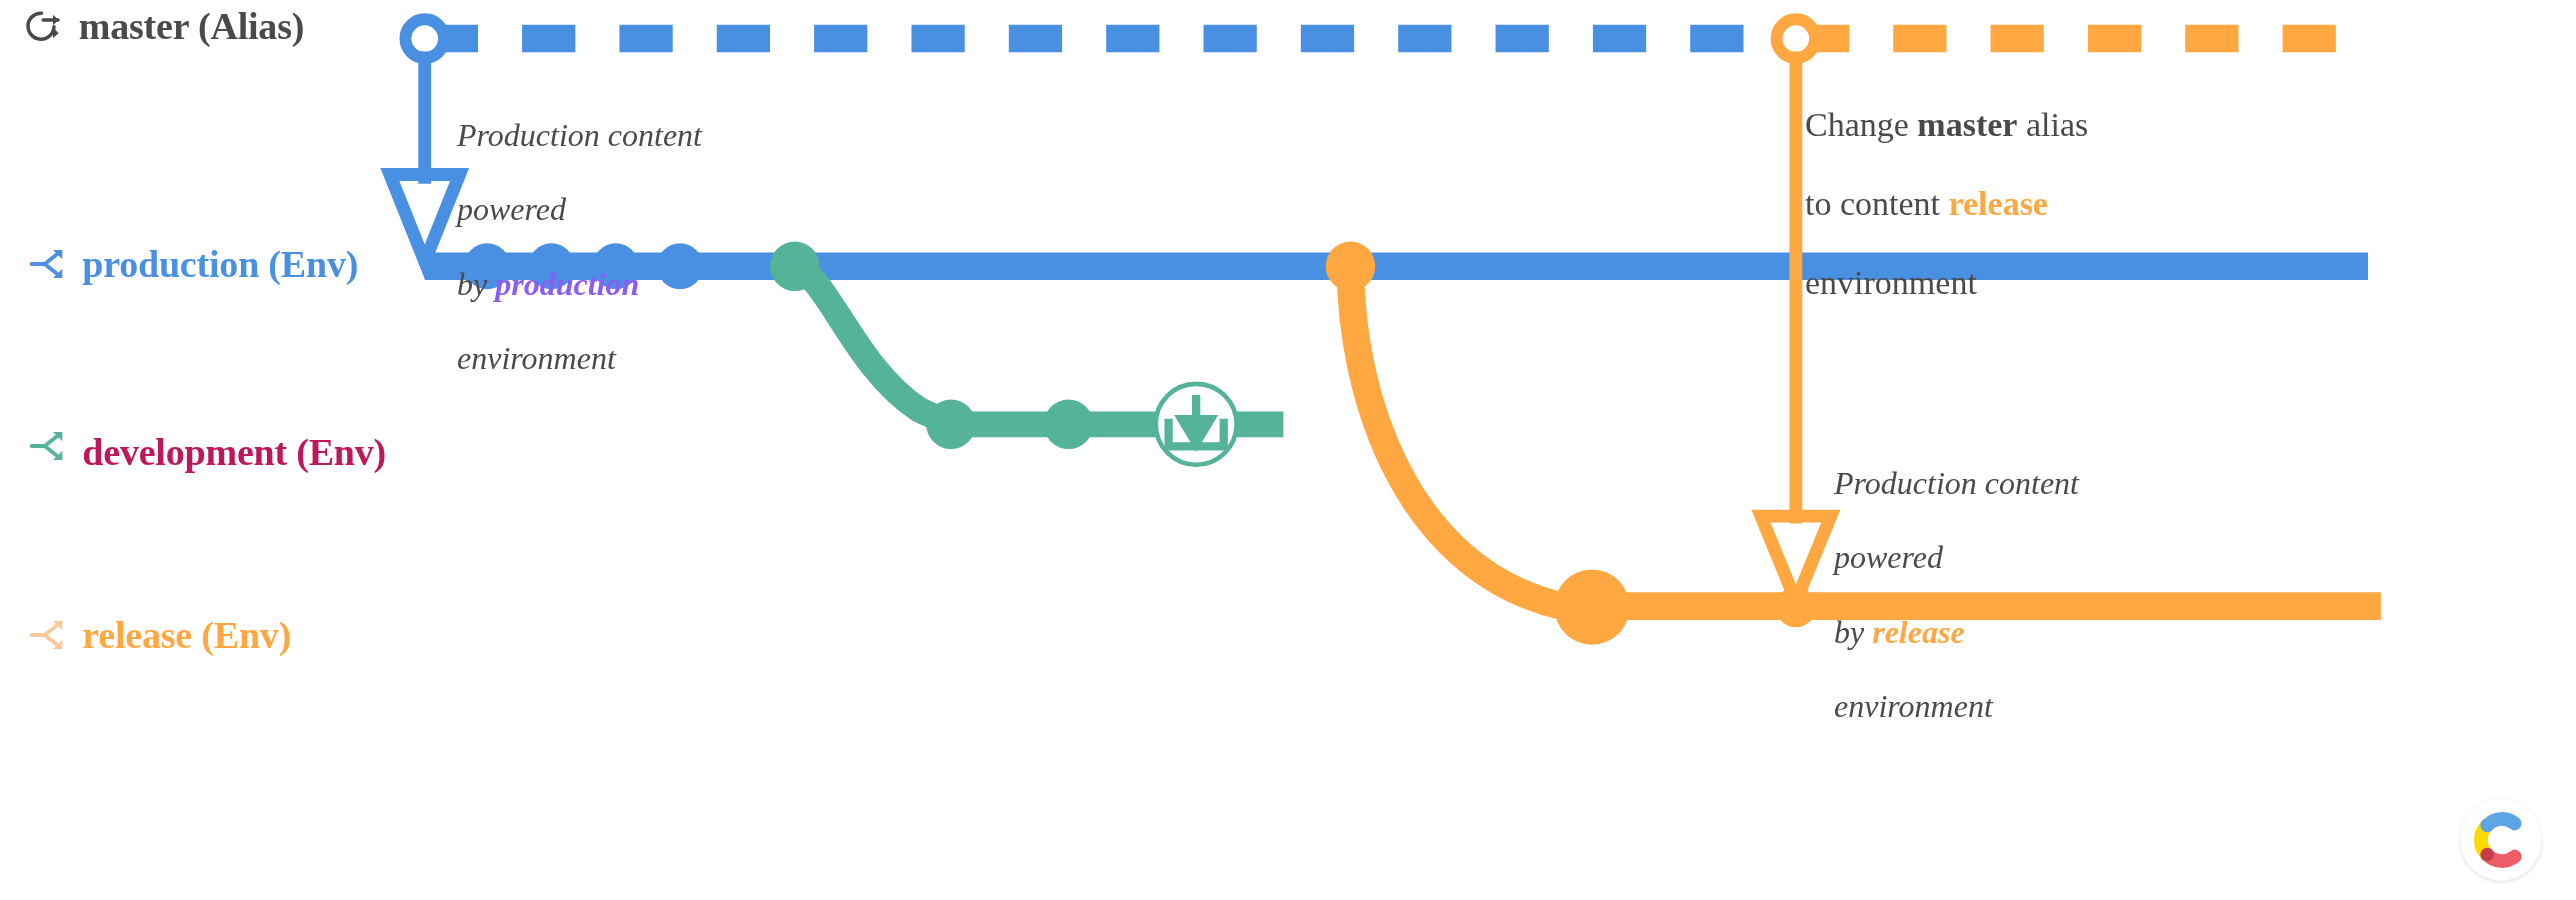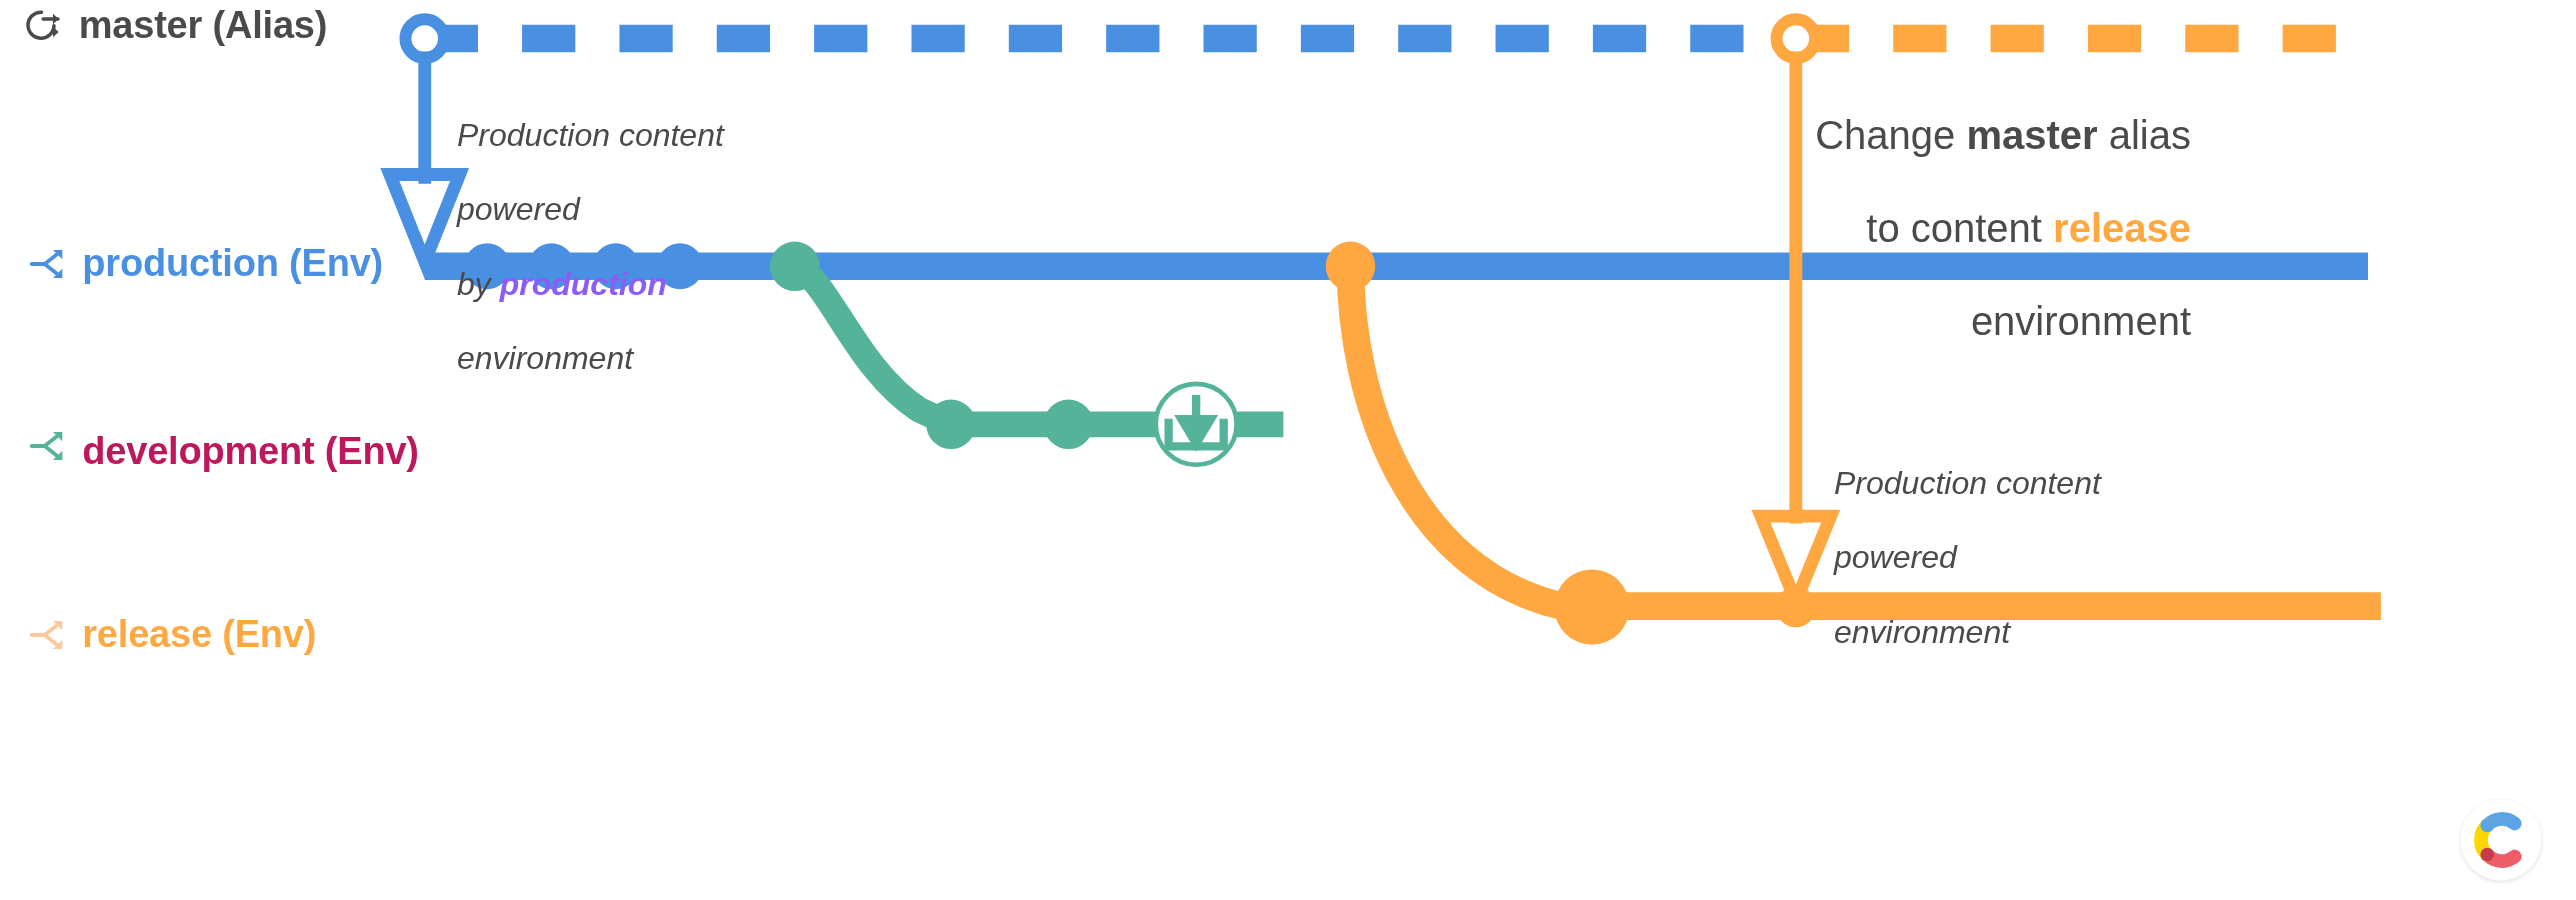--- a/index.html
+++ b/index.html
@@ -11,20 +11,21 @@
     font-family: "Liberation Sans", "DejaVu Sans", sans-serif;
     width: 2576px;
     height: 900px;
     overflow: hidden;
   }
   #stage {
     position: relative;
     width: 2576px;
     height: 736px;
     background: #ffffff;
+    font-family: Liberation Serif, serif;
   }
   #graph {
     position: absolute;
     left: 0; top: 0;
     width: 2576px;
     height: 900px;
   }
 
   
   .row-label {
@@ -72,22 +73,22 @@
     font-size: 32px;
     font-style: italic;
     text-align: left;
   }
   #annot-prod-blue .hl { color: #8b5cf6; font-weight: bold; font-style: italic; }
 
   #annot-master-change {
     left: 1805px;
     top: 66px;
     width: 386px;
-    font-size: 40px;
-    text-align: right;
+    font-size: 34px;
+    text-align: left;
   }
   #annot-master-change .hl { color: #ffa842; font-weight: bold; }
   #annot-master-change .bk { color: #4a4a4a; font-weight: bold; }
 
   #annot-prod-orange {
     left: 1834px;
     top: 428px;
     font-size: 32px;
     font-style: italic;
     text-align: left;
@@ -205,20 +206,21 @@
 
   <div class="annot" id="annot-master-change">
     <div><span>Change </span><span class="bk">master</span><span> alias</span></div>
     <div><span>to content </span><span class="hl">release</span></div>
     <div><span>environment</span></div>
   </div>
 
   <div class="annot" id="annot-prod-orange">
     <div><span>Production content</span></div>
     <div><span>powered</span></div>
+    <div><span>by </span><span class="hl">release</span></div>
     <div><span>environment</span></div>
   </div>
 
   <svg id="brand-logo" viewBox="0 0 96 96">
     <defs>
       <filter id="logoshadow" x="-30%" y="-30%" width="160%" height="160%">
         <feDropShadow dx="0" dy="1.5" stdDeviation="2.2" flood-color="#000000" flood-opacity="0.14"></feDropShadow>
       </filter>
     </defs>
     <circle cx="48" cy="48" r="44" fill="#ffffff" filter="url(#logoshadow)"></circle>

